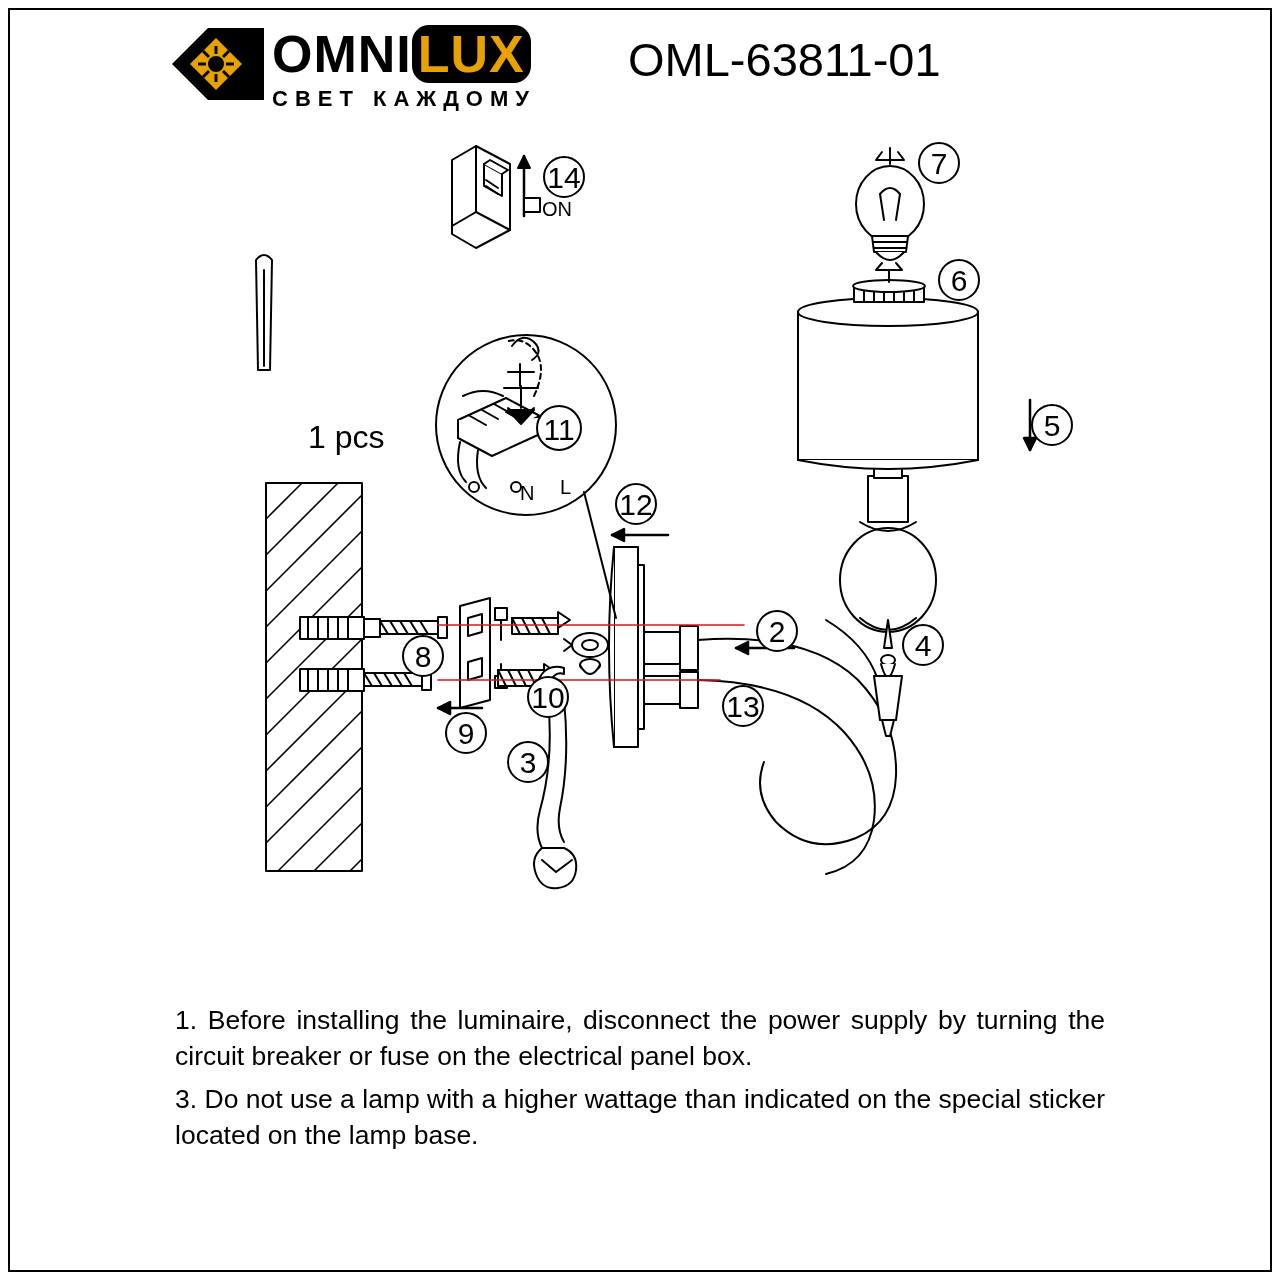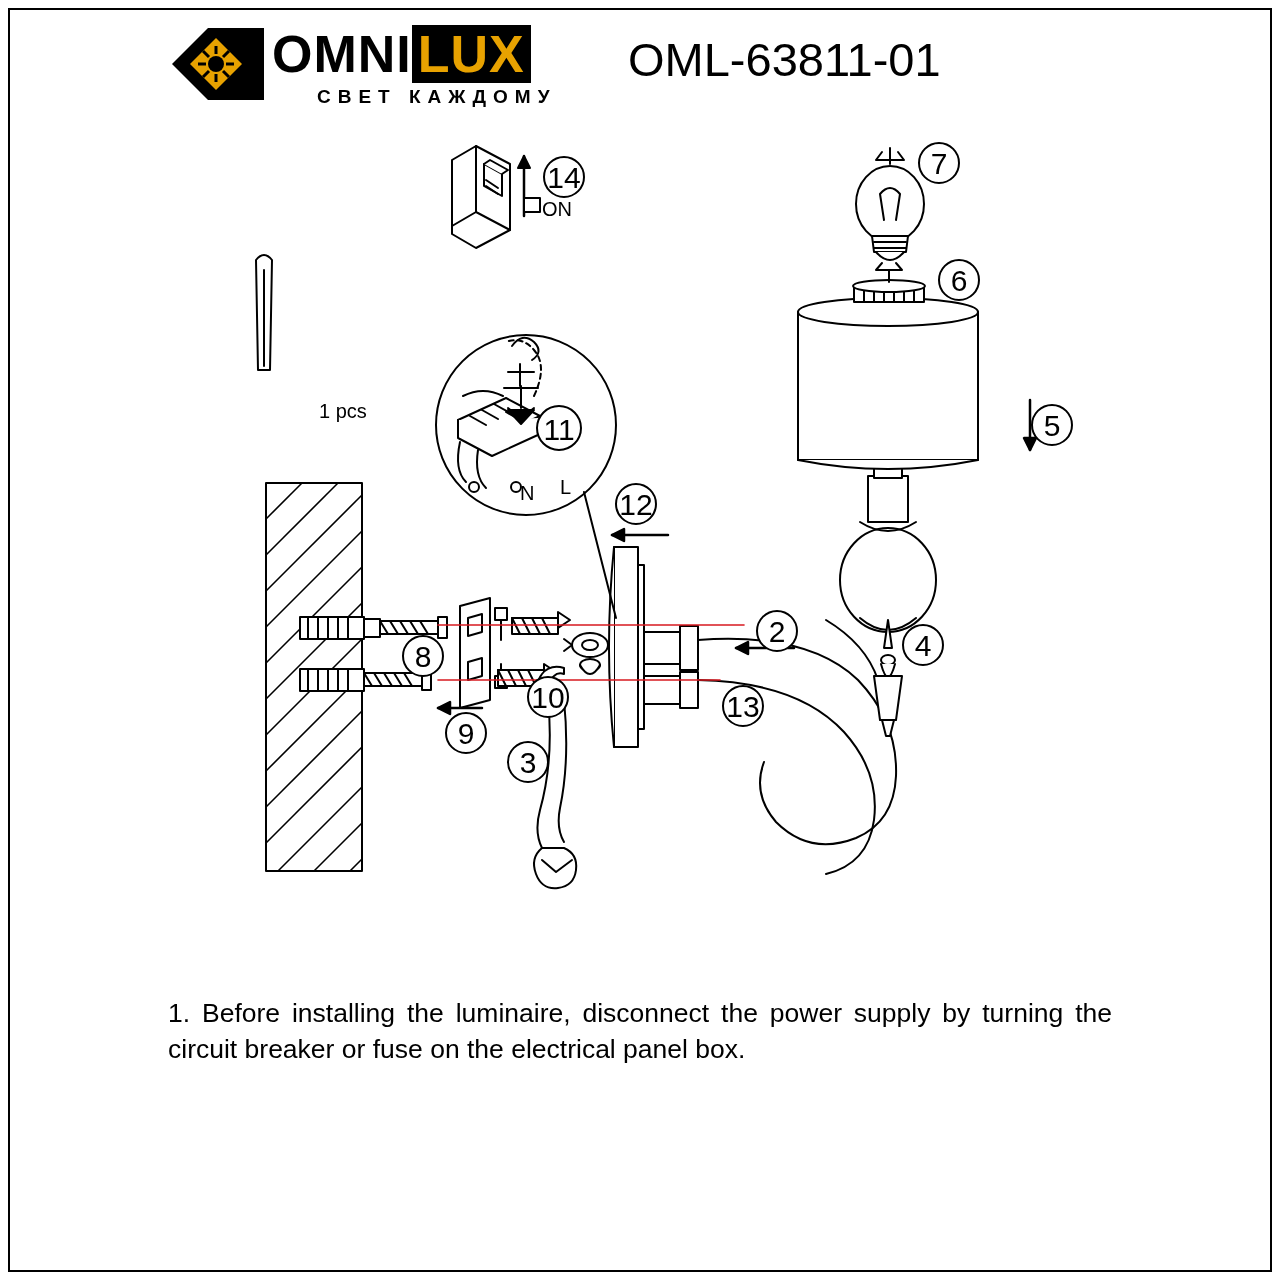--- a/index.html
+++ b/index.html
@@ -60,31 +60,31 @@
     font-weight: bold;
     letter-spacing: 1px;
     line-height: 56px;
     white-space: nowrap;
   }
   .brand-omni { color: #000000; }
   .brand-lux {
     color: #e8a200;
     background: #000;
     padding: 0 6px;
+    border-radius: 17px;
   }
   .brand-slogan {
     position: absolute;
     left: 104px;
     top: 66px;
-    font-size: 19px;
+    font-size: 22px;
     font-weight: bold;
     letter-spacing: 7px;
     color: #000;
     white-space: nowrap;
-    margin-left: 45px;
   }
   .model-code {
     position: absolute;
     left: 628px;
     top: 24px;
     font-size: 47px;
     font-weight: normal;
     letter-spacing: 0px;
     white-space: nowrap;
   }
@@ -100,33 +100,32 @@
   .instructions {
     position: absolute;
     left: 168px;
     top: 995px;
     width: 944px;
     font-size: 26.5px;
     line-height: 36px;
     color: #000;
   }
   .instructions p {
-    margin: 0;
+    margin: 7px;
     text-align: justify;
   }
   .instructions p.last-justify {
     text-align: left;
   }
   .pcs-label {
     position: absolute;
     left: 300px;
-    top: 280px;
-    font-size: 20px;
+    top: 299px;
+    font-size: 32px;
     white-space: nowrap;
-    margin-left: 11px;
   }
 </style>
 </head>
 <body>
 
 <div id="page">
 
   <div class="page-border"></div>
 
   <div class="header">
@@ -429,15 +428,16 @@
         <text x="512" y="380">N</text>
         <text x="552" y="374">L</text>
       </g>
     </svg>
 
     <div class="pcs-label">1 pcs</div>
   </div>
 
   <div class="instructions">
     <p>1. Before installing the luminaire, disconnect the power supply by turning the circuit breaker or fuse on the electrical panel box.</p>
+    <p>3. Do not use a lamp with a higher wattage than indicated on the special sticker located on the lamp base.</p>
   </div>
 
 </div>
 
 </body></html>

